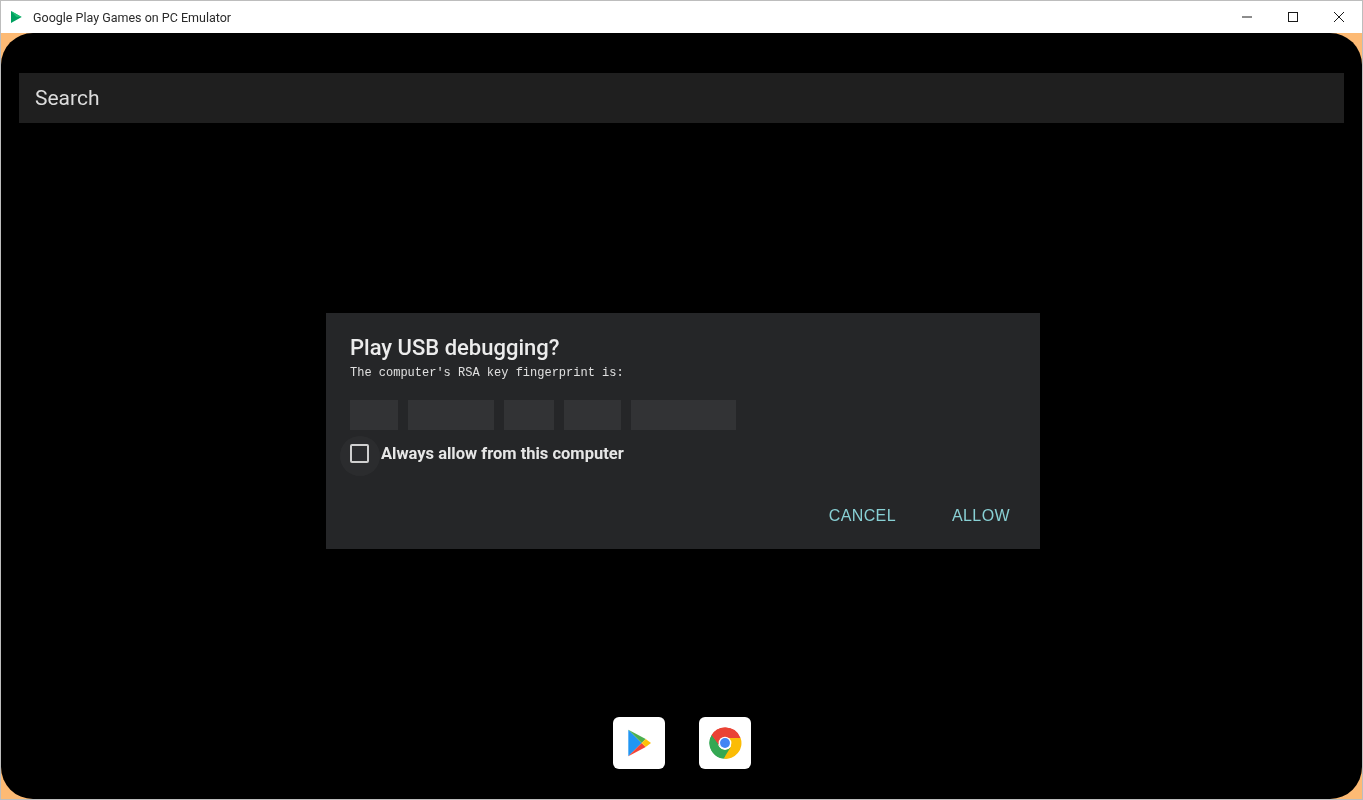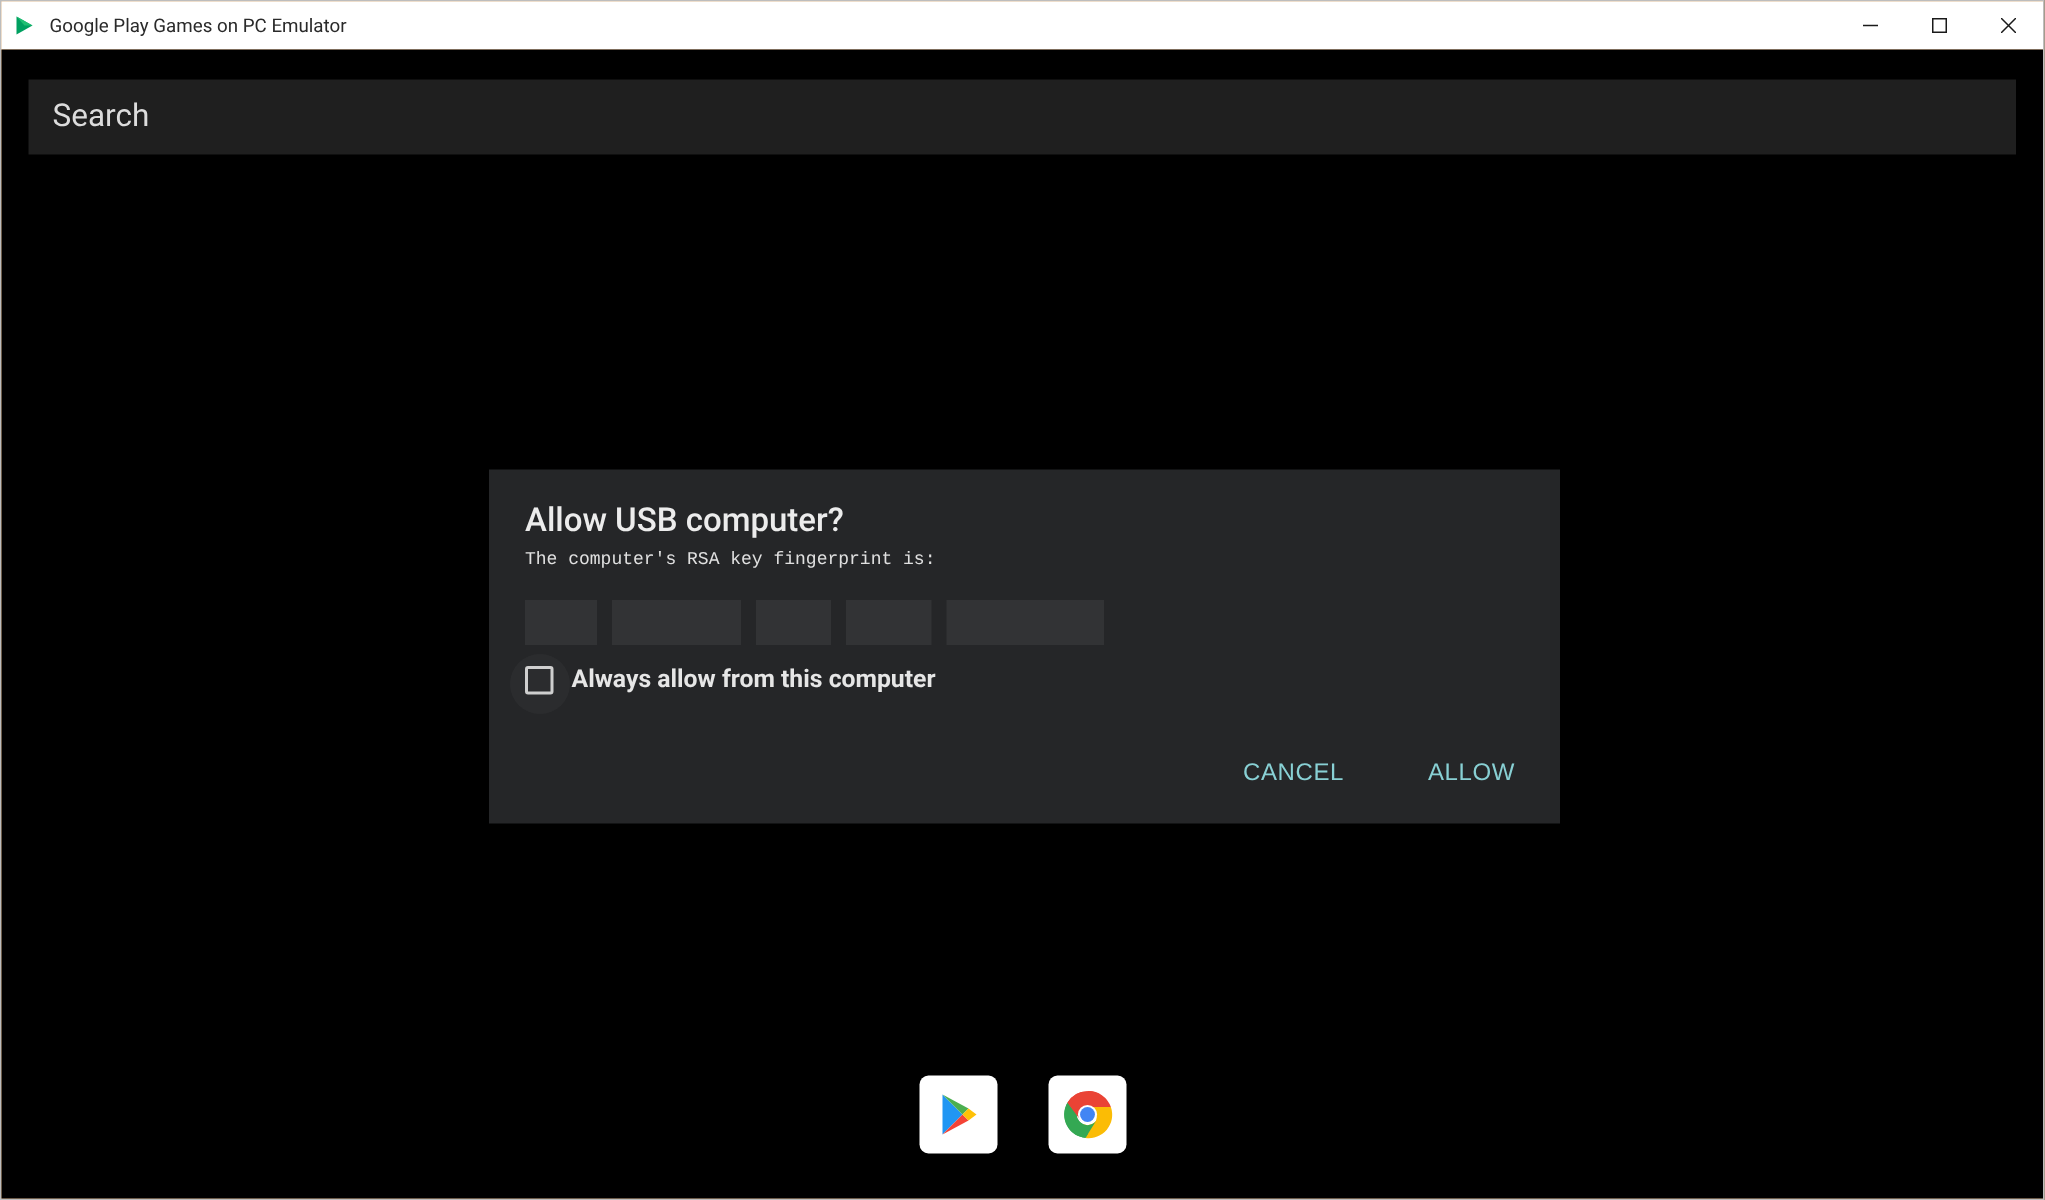--- a/index.html
+++ b/index.html
@@ -6,21 +6,21 @@
   html, body { width: 1363px; height: 800px; font-family: "Segoe UI", Roboto, Arial, sans-serif; overflow: hidden; background:#fff;}
   .window { width:1363px; height:800px; border:1px solid #bdbdbd; display:flex; flex-direction:column; background:#fdba74;}
   
   .titlebar { height:32px; display:flex; align-items:center; justify-content:space-between; padding:0 0 0 8px; background:#ffffff;}
   .titlebar-left { display:flex; align-items:center; gap:8px;}
   .app-icon { width:16px; height:16px; display:inline-flex; align-items:center; justify-content:center;}
   .app-title { font-size:12.5px; color:#2a2a2a;}
   .win-controls { display:flex; height:100%;}
   .win-btn { width:46px; height:32px; display:flex; align-items:center; justify-content:center; color:#1a1a1a; background:transparent; border:none; cursor:pointer;}
   
-  .content { flex:1; background:#000000; position:relative; padding:20px 18px 0 18px;}
+  .content { flex:1; background:#000000; position:relative; padding:40px 18px 0 18px;border-radius:32px;}
   .search-bar { width:100%; height:50px; background:#1f1f1f; display:flex; align-items:center; padding:0 16px;}
   .search-text { color:#dcdcdc; font-size:21px; font-weight:400;}
   
   .dialog { position:absolute; left:325px; top:280px; width:714px; background:#252628; padding:22px 24px 18px 24px; color:#e8e8e8;}
   .dialog-title { font-size:22px; font-weight:500; color:#ececec; margin-bottom:6px;}
   .dialog-sub { font-size:12px; color:#e0e0e0; margin-bottom:20px;font-family:Liberation Mono, monospace;}
   .fingerprint { display:flex; gap:10px; margin-bottom:14px;}
   .fp-block { height:30px; background:#323335;}
   .fp1{width:48px;} .fp2{width:86px;} .fp3{width:50px;} .fp4{width:57px;} .fp5{width:105px;}
   .checkbox-row { display:flex; align-items:center; gap:12px; margin-bottom:38px; position:relative;font-weight:bold;}
@@ -67,21 +67,21 @@
     </div>
   </div>
 
   <div class="content">
 
     <div class="search-bar">
       <span class="search-text">Search</span>
     </div>
 
     <div class="dialog">
-      <div class="dialog-title">Allow USB computer?</div>
+      <div class="dialog-title">Play USB debugging?</div>
       <div class="dialog-sub">The computer's RSA key fingerprint is:</div>
       <div class="fingerprint">
         <div class="fp-block fp1"></div>
         <div class="fp-block fp2"></div>
         <div class="fp-block fp3"></div>
         <div class="fp-block fp4"></div>
         <div class="fp-block fp5"></div>
       </div>
       <div class="checkbox-row">
         <div class="cb-halo"></div>

